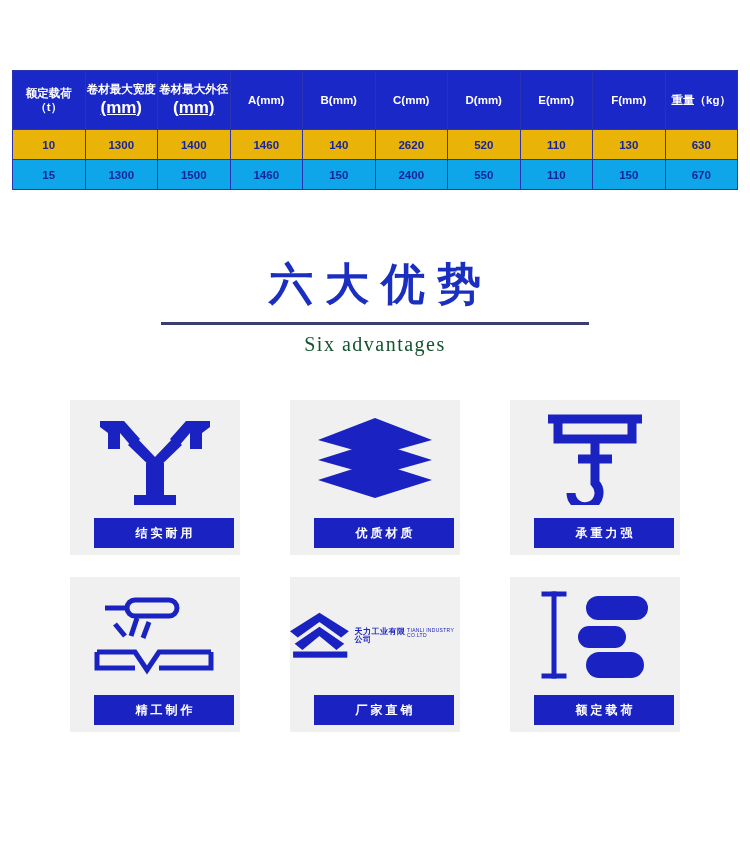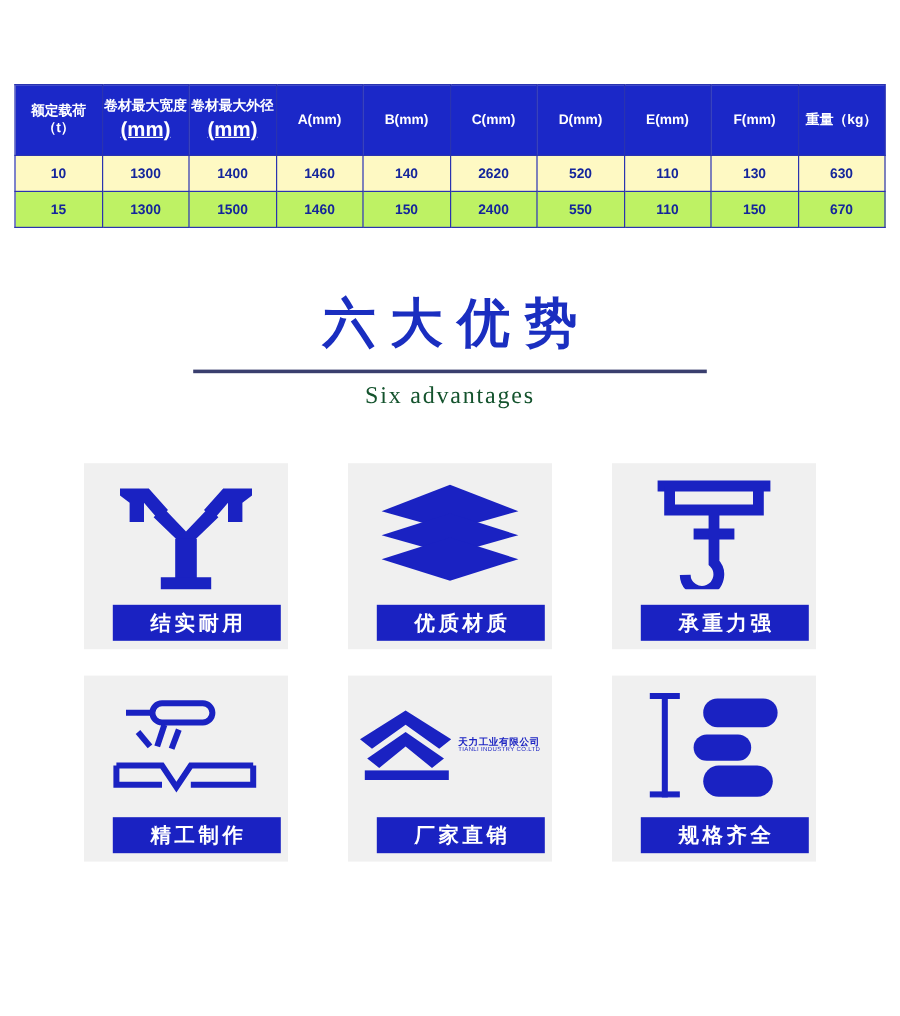--- a/index.html
+++ b/index.html
@@ -38,37 +38,37 @@
     background: #1b28c8;
     color: #ffffff;
     height: 54px;
     font-weight: bold;
     font-size: 11.5px;
     line-height: 1.25;
     padding: 2px 1px;
   }
   table.spec tbody td {
     height: 27px;
-    background: #fef9c3;
+    background: #eab308;
     font-weight: bold;
     font-size: 11.5px;
   }
   table.spec tbody tr.alt td {
-    background: #bef264;
+    background: #0ea5e9;
   }
   .th-sub {
     display: block;
     font-weight: bold;
     font-size: 17px;
     text-decoration: underline;
   }
 
   
   .title-block {
-    margin-top: 56px;
+    margin-top: 70px;
     text-align: center;
   }
   .title-cn {
     font-family: "DejaVu Sans", "Liberation Sans", sans-serif;
     font-size: 44px;
     font-weight: bold;
     color: #1a2ec0;
     letter-spacing: 12px;
     padding-left: 12px;
     line-height: 1.1;
@@ -115,40 +115,40 @@
   }
   .card .caption {
     position: absolute;
     left: 6px;
     right: 6px;
     bottom: 7px;
     height: 30px;
     background: #1a22c2;
     color: #ffffff;
     font-family: "DejaVu Sans", "Liberation Sans", sans-serif;
-    font-size: 17px;
+    font-size: 12px;
     font-weight: bold;
     letter-spacing: 3px;
     display: flex;
     align-items: center;
     justify-content: center;
     padding-left: 3px;
     box-sizing: border-box;
     margin-left: 18px;
   }
 
   
   .logo-art {
     display: flex;
     align-items: center;
     gap: 4px;
   }
   .logo-text {
     display: flex;
-    flex-direction: column;
+    flex-direction: row;
     align-items: flex-start;
     line-height: 1.05;
   }
   .logo-cn {
     font-family: "DejaVu Sans", "Liberation Sans", sans-serif;
     font-size: 8px;
     color: #1a22c2;
     font-weight: bold;
     letter-spacing: 0.5px;
   }
@@ -323,16 +323,16 @@
         <g fill="#1a22c2" stroke="#1a22c2">
           <rect x="18" y="4" width="4" height="86"></rect>
           <rect x="8" y="4" width="24" height="4"></rect>
           <rect x="8" y="86" width="24" height="4"></rect>
           <rect x="52" y="8" width="62" height="24" rx="12" stroke="none"></rect>
           <rect x="44" y="38" width="48" height="22" rx="11" stroke="none"></rect>
           <rect x="52" y="64" width="58" height="26" rx="13" stroke="none"></rect>
         </g>
       </svg>
     </div>
-    <div class="caption">规格齐全</div>
+    <div class="caption">额定载荷</div>
   </div>
 
 </div>
 
 </body></html>

